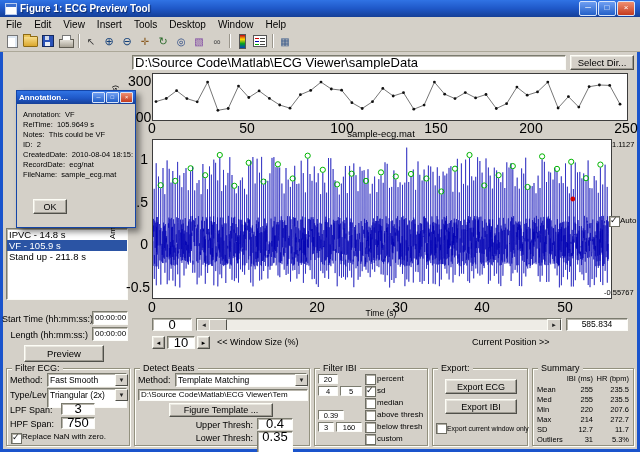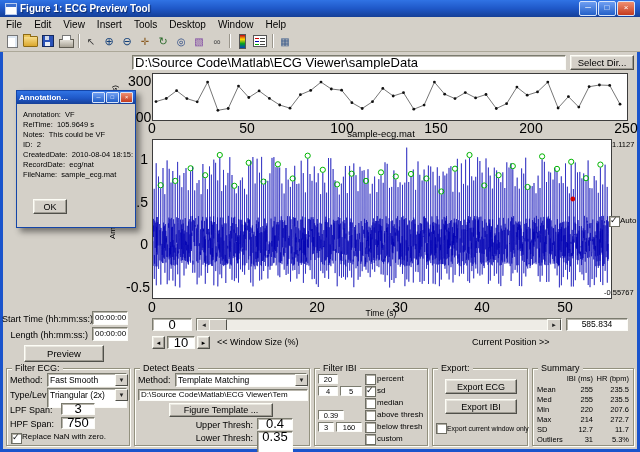--- a/index.html
+++ b/index.html
@@ -117,20 +117,25 @@
         <span class="i-cbar"></span>
       </span>
     <span class="ticon">
         <span class="i-legend"></span>
       </span>
     <span class="tsep"></span>
     <span class="ticon" style="color:#3a5a8a;font-size:10px">▦</span>
   </div>
 
 
+  <div class="sunk" style="left:6px;top:228px;width:122px;height:72px">
+    <div class="li">IPVC - 14.8 s</div>
+    <div class="li selected">VF - 105.9 s</div>
+    <div class="li">Stand up - 211.8 s</div>
+  </div>
 
   <div class="lab" style="left:2px;top:314px;width:86px;text-align:right">Start Time (hh:mm:ss:)</div>
   <div class="ed center" style="left:92px;top:311px;width:36px;height:14px;font-size:8px;line-height:12px">00:00:00</div>
   <div class="lab" style="left:2px;top:330px;width:86px;text-align:right">Length (hh:mm:ss:)</div>
   <div class="ed center" style="left:92px;top:327px;width:36px;height:14px;font-size:8px;line-height:12px">00:00:00</div>
   <div class="btn" style="left:24px;top:345px;width:80px;height:17px">Preview</div>
 
   <div class="ed" style="left:132px;top:55px;width:434px;height:15px;line-height:13px">D:\Source Code\Matlab\ECG Viewer\sampleData</div>
   <div class="btn" style="left:570px;top:55px;width:64px;height:15px">Select Dir...</div>
 

